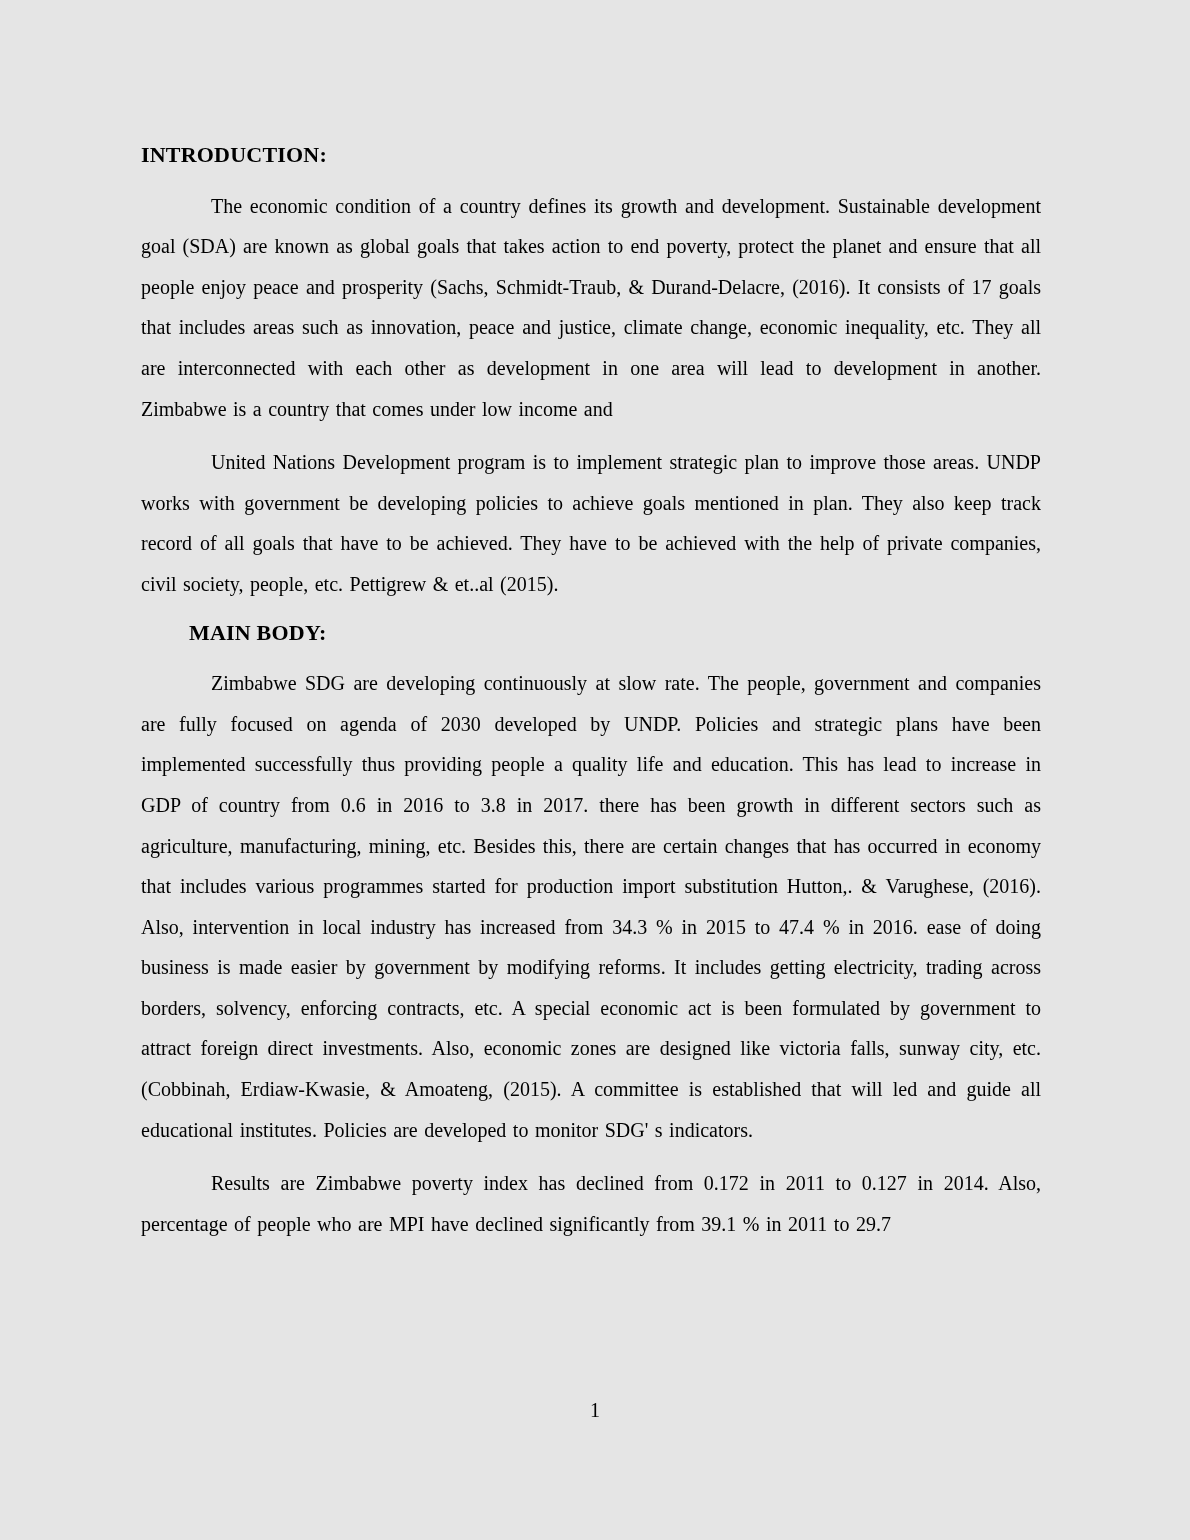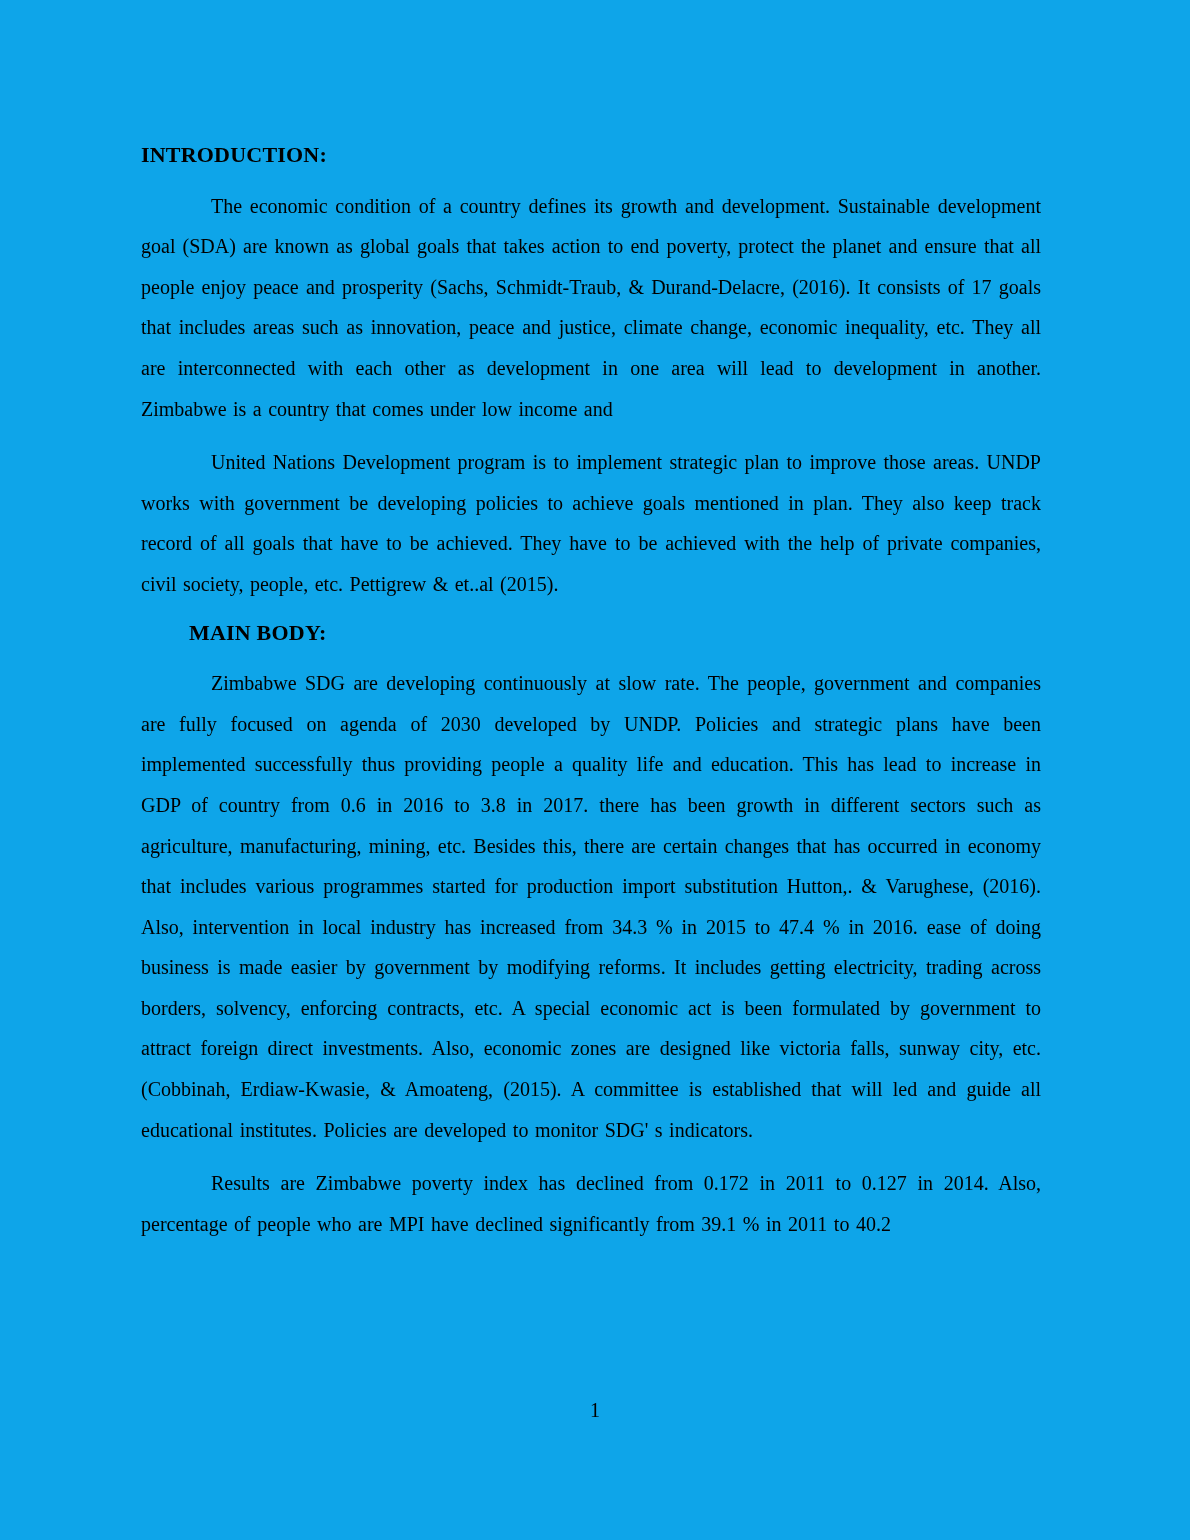--- a/index.html
+++ b/index.html
@@ -5,21 +5,21 @@
   html, body {
     margin: 0;
     padding: 0;
     background: #ffffff;
   }
   .page {
     position: relative;
     width: 1190px;
     height: 1540px;
     box-sizing: border-box;
-    background: #0ea5e9;
+    background: #e5e5e5;
     color: #000000;
     font-family: "Liberation Serif", "DejaVu Serif", serif;
     padding: 141px 141px 0 141px;
     overflow: hidden;
   }
   .section-heading {
     font-size: 22px;
     font-weight: bold;
     letter-spacing: 0.2px;
     margin: 0 0 16px 0;
@@ -55,17 +55,17 @@
   <h1 class="section-heading">INTRODUCTION:</h1>
 
   <p class="para">The economic condition of a country defines its growth and development. Sustainable development goal (SDA)  are known as global goals that takes action to end poverty, protect the planet and ensure that all people enjoy peace and prosperity (Sachs,  Schmidt-Traub,  &amp; Durand-Delacre, (2016). It consists of 17 goals that includes  areas such as innovation, peace and justice, climate change, economic inequality, etc. They all are interconnected with each other as development in one area will lead to development in another. Zimbabwe is a country that comes under low income and</p>
 
   <p class="para">United Nations Development program is to implement strategic plan to improve those areas. UNDP works with government be developing policies to achieve goals mentioned in plan. They also keep track record of all goals that have to be achieved. They have to be achieved with the help of private companies, civil society, people, etc.  Pettigrew  &amp; et..al  (2015).</p>
 
   <h1 class="section-heading spaced-top">MAIN BODY:</h1>
 
   <p class="para">Zimbabwe SDG are developing continuously at slow rate. The people, government and companies are fully focused on agenda of 2030  developed by UNDP. Policies and strategic plans have been implemented successfully thus providing people a quality life and education. This has lead to  increase in GDP of country from 0.6 in 2016 to 3.8 in 2017. there has been growth in different sectors such as agriculture, manufacturing, mining, etc. Besides this, there are certain changes that has occurred in economy that includes various programmes started for production import substitution Hutton,. &amp; Varughese,  (2016).  Also, intervention in local industry has increased from 34.3 % in 2015 to 47.4 % in 2016. ease of doing business is made easier by government by modifying reforms. It includes getting electricity, trading across borders, solvency, enforcing contracts, etc.  A special economic act is been formulated by government to attract foreign direct investments. Also, economic zones are designed like victoria falls, sunway city, etc. (Cobbinah, Erdiaw-Kwasie, &amp; Amoateng, (2015). A committee is established that will led and guide all educational institutes. Policies are developed to monitor SDG' s indicators.</p>
 
-  <p class="para">Results are Zimbabwe poverty index has declined from 0.172 in 2011 to 0.127 in 2014. Also, percentage of people who are MPI have declined significantly from 39.1 % in 2011 to 40.2</p>
+  <p class="para">Results are Zimbabwe poverty index has declined from 0.172 in 2011 to 0.127 in 2014. Also, percentage of people who are MPI have declined significantly from 39.1 % in 2011 to 29.7</p>
 
   <div class="page-number">1</div>
 
 </div>
 
 </body></html>

